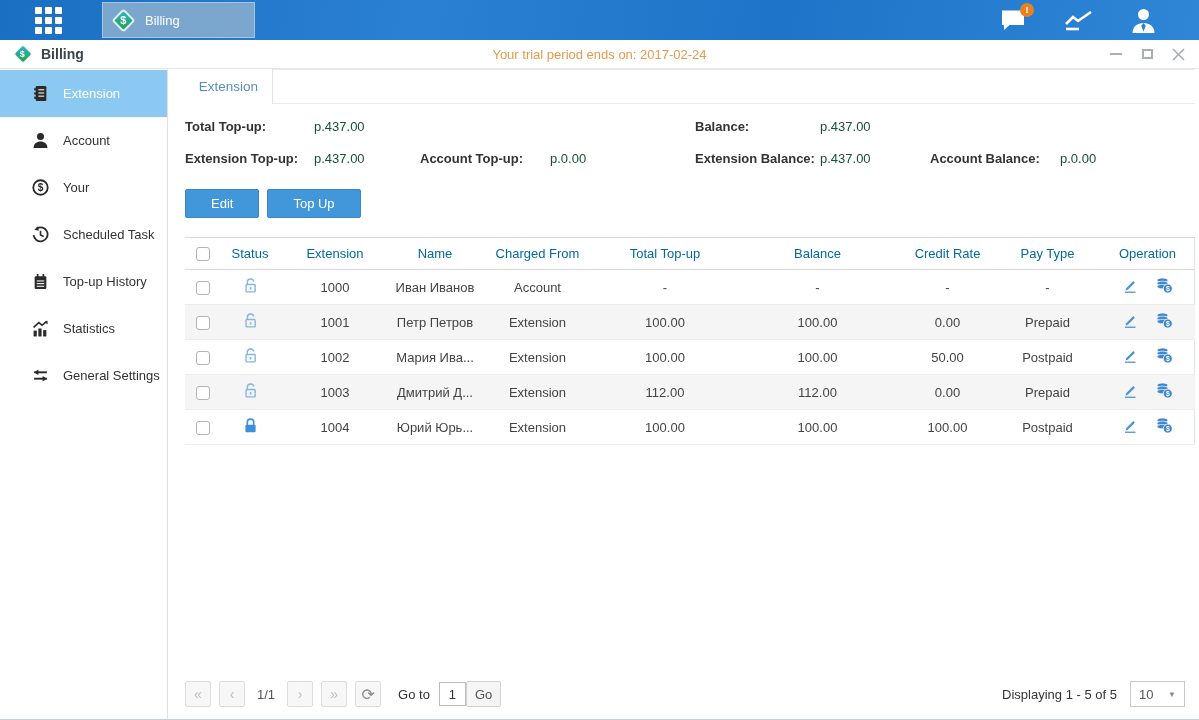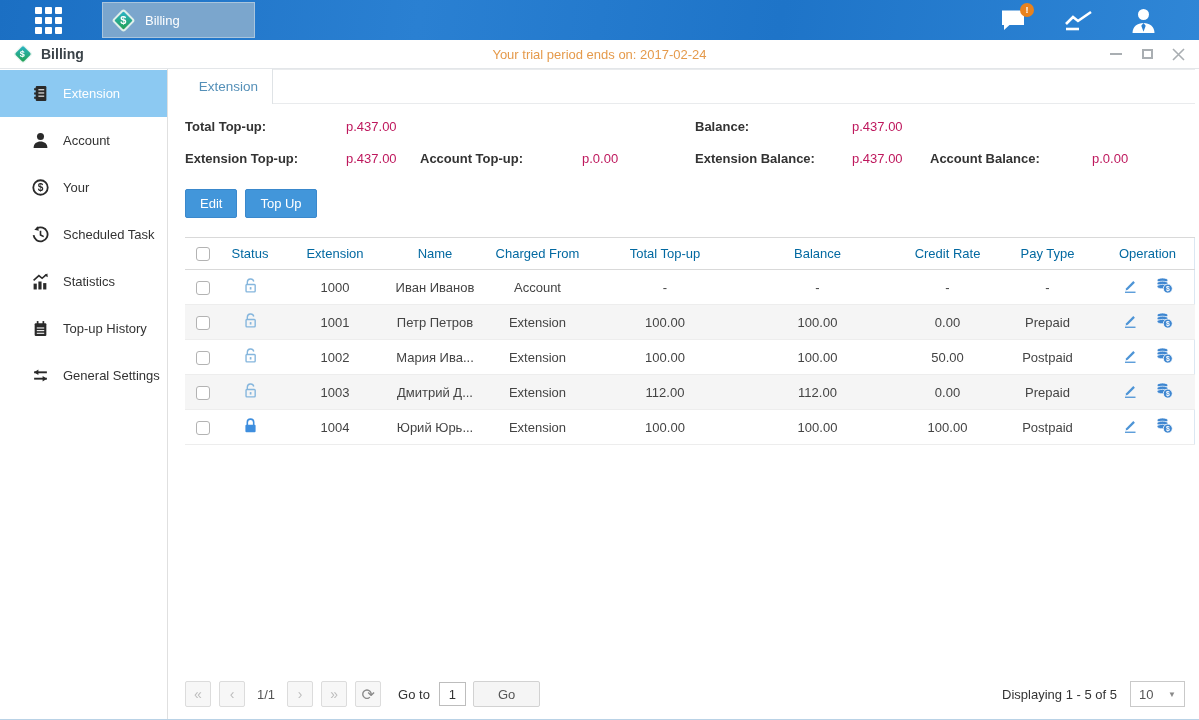--- a/index.html
+++ b/index.html
@@ -60,26 +60,26 @@
     color:#5590b8; font-size:13.5px; display:flex; align-items:center; justify-content:center; cursor:pointer;
   }
   .tab-rest { flex:1; border-top:1px solid #e9ebed; border-bottom:1px solid #e9ebed; }
   
   .stats {
     margin-top:15px; display:grid;
     grid-template-columns:129px 106px 130px 145px 125px 110px 130px auto;
     grid-row-gap:17px; font-size:13px; align-items:center;
   }
   .stats .lbl { font-weight:bold; color:#333; }
-  .stats .val { color:#be185d;margin-left:32px; }
+  .stats .val { color:#14532d; }
   
   .actions { margin-top:23px; display:flex; gap:8px; }
   .btn-blue {
     background:#4296da; border:1px solid #3a88cc; color:#fff; font-size:13px;
-    height:29px; padding:0 14px; border-radius:2px; cursor:pointer;
+    height:29px; padding:0 25px; border-radius:2px; cursor:pointer;
     font-family:"Liberation Sans",sans-serif;
   }
   
   .table-wrap { margin-top:19px; width:1010px; border-right:1px solid #dbe7f2; }
   table { width:100%; border-collapse:collapse; font-size:13px; color:#444; table-layout:fixed; }
   thead th {
     border-top:1px solid #d9d9d9; border-bottom:1px solid #d9d9d9;
     height:32px; font-weight:normal; color:#0369a1; text-align:center;
   }
   tbody td { height:35px; text-align:center; border-bottom:1px solid #ededed; }
@@ -95,22 +95,22 @@
   .pg-btn {
     width:26px; height:26px; border:1px solid #dcdcdc; background:#f7f7f7; color:#bdbdbd;
     font-size:14px; display:flex; align-items:center; justify-content:center;
     margin-right:8px; border-radius:2px; cursor:pointer;
   }
   .pg-btn.refresh { color:#8b8b8b; font-size:16px; }
   .page-label { margin:0 12px 0 4px; color:#555; font-size:13px; }
   .goto-label { margin:0 9px 0 9px; color:#333; font-size:13px; }
   .goto-input { width:27px; height:24px; border:1px solid #bdbdbd; text-align:center; font-size:13px; color:#333; font-family:"Liberation Sans",sans-serif; }
   .go-btn {
-    height:26px; padding:0 24px; border:1px solid #d2d2d2; background:#f5f5f5; color:#555;
-    font-size:13px; margin-left:7px; border-radius:2px; cursor:pointer; font-family:"Liberation Sans",sans-serif;
+    height:26px; padding:0 8px; border:1px solid #d2d2d2; background:#f5f5f5; color:#555;
+    font-size:13px; border-radius:2px; cursor:pointer; font-family:"Liberation Sans",sans-serif;
   }
   .display-info { margin-left:auto; display:flex; align-items:center; font-size:13px; color:#333; }
   .size-select {
     width:55px; height:26px; border:1px solid #c9c9c9; background:#fff; margin-left:13px;
     display:flex; align-items:center; justify-content:space-between; padding:0 8px;
     color:#555; cursor:pointer;
   }
   .size-select .caret { font-size:8px; color:#8a8a8a; }
 </style>
 </head>
@@ -210,38 +210,38 @@
     <div class="side-item">
       <svg width="17" height="17" viewBox="0 0 16 16">
         <path d="M4.5 2.3 A6.6 6.6 0 1 1 1.5 8.6" fill="none" stroke="currentColor" stroke-width="1.7"></path>
         <polygon points="5.6,0.2 6.4,4.4 2.2,3.6" fill="currentColor"></polygon>
         <path d="M8 4.5V8.4l3 1.6" fill="none" stroke="currentColor" stroke-width="1.5"></path>
       </svg>
       <span>Scheduled Task</span>
     </div>
     <div class="side-item">
       <svg width="17" height="17" viewBox="0 0 16 16">
-        <rect x="1.5" y="10" width="3" height="5.5" fill="currentColor"></rect>
-        <rect x="6" y="8" width="3" height="7.5" fill="currentColor"></rect>
-        <rect x="10.5" y="9.5" width="3" height="6" fill="currentColor"></rect>
-        <polyline points="1.5,7 6.5,2.5 9.5,5 13.5,1.5" fill="none" stroke="currentColor" stroke-width="1.5"></polyline>
-        <polygon points="14.5,0.5 14.8,4 11.5,2.2" fill="currentColor"></polygon>
-      </svg>
-      <span>Statistics</span>
-    </div>
-    <div class="side-item">
-      <svg width="17" height="17" viewBox="0 0 16 16">
         <rect x="2.5" y="3" width="11" height="12" rx="1" fill="currentColor"></rect>
         <rect x="4.5" y="1" width="1.6" height="3.4" fill="currentColor"></rect>
         <rect x="9.9" y="1" width="1.6" height="3.4" fill="currentColor"></rect>
         <line x1="4.5" y1="7.5" x2="11.5" y2="7.5" stroke="#fff" stroke-width="1"></line>
         <line x1="4.5" y1="10" x2="11.5" y2="10" stroke="#fff" stroke-width="1"></line>
         <line x1="4.5" y1="12.5" x2="11.5" y2="12.5" stroke="#fff" stroke-width="1"></line>
       </svg>
       <span>Top-up History</span>
+    </div>
+    <div class="side-item">
+      <svg width="17" height="17" viewBox="0 0 16 16">
+        <rect x="1.5" y="10" width="3" height="5.5" fill="currentColor"></rect>
+        <rect x="6" y="8" width="3" height="7.5" fill="currentColor"></rect>
+        <rect x="10.5" y="9.5" width="3" height="6" fill="currentColor"></rect>
+        <polyline points="1.5,7 6.5,2.5 9.5,5 13.5,1.5" fill="none" stroke="currentColor" stroke-width="1.5"></polyline>
+        <polygon points="14.5,0.5 14.8,4 11.5,2.2" fill="currentColor"></polygon>
+      </svg>
+      <span>Statistics</span>
     </div>
     <div class="side-item">
       <svg width="17" height="17" viewBox="0 0 16 16">
         <line x1="2" y1="5" x2="14" y2="5" stroke="currentColor" stroke-width="1.8"></line>
         <polygon points="2,5 6,2.4 6,7.6" fill="currentColor"></polygon>
         <line x1="2" y1="11" x2="14" y2="11" stroke="currentColor" stroke-width="1.8"></line>
         <polygon points="14,11 10,8.4 10,13.6" fill="currentColor"></polygon>
       </svg>
       <span>General Settings</span>
     </div>

